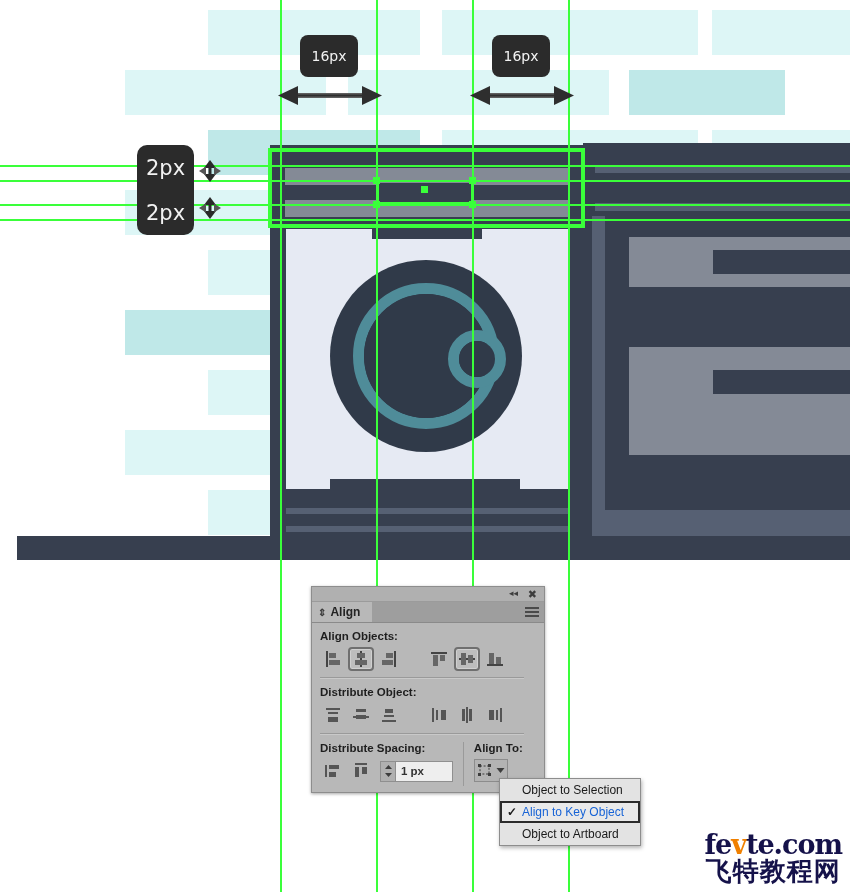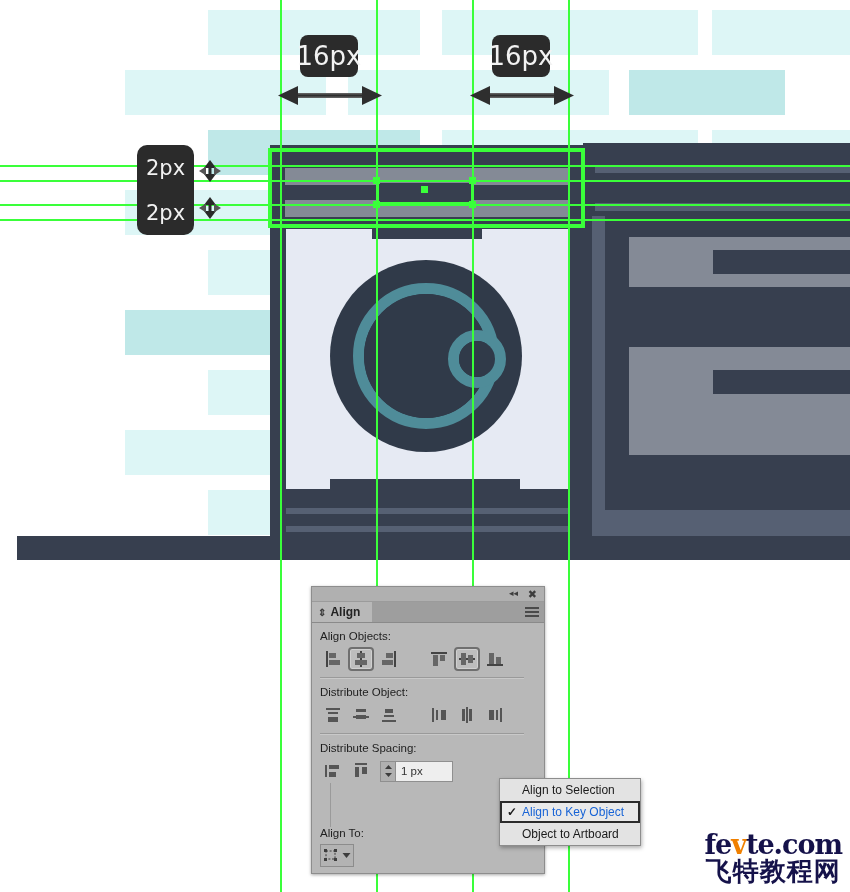--- a/index.html
+++ b/index.html
@@ -60,21 +60,21 @@
     background: #3aff3a;
     z-index: 48;
   }
 
   
   .badge {
     position: absolute;
     background: #2b2b2b;
     color: #f2f2f2;
     border-radius: 8px;
-    font-size: 26px;
+    font-size: 14px;
     line-height: 1;
     display: flex;
     align-items: center;
     justify-content: center;
     z-index: 60;
     font-family: "DejaVu Sans", sans-serif;
   }
   .badge-stack {
     position: absolute;
     background: #2b2b2b;
@@ -142,21 +142,21 @@
     top: 5px;
     width: 14px;
     height: 10px;
   }
   .panel-menu i {
     display: block;
     height: 2px;
     background: #4a4a4a;
     margin-bottom: 2px;
   }
-  .panel-body { padding: 7px 20px 6px 8px; }
+  .panel-body { padding: 7px 20px 6px 8px; font-weight: bold; }
   .sect-label {
     font-size: 11.5px;
     color: #1e1e1e;
     margin-bottom: 5px;
   }
   .icon-row {
     display: flex;
     align-items: center;
     margin-bottom: 6px;
   }
@@ -550,21 +550,21 @@
         <div class="ibtn">
           <svg width="18" height="18" viewBox="0 0 18 18">
             <rect x="3" y="4" width="5" height="10" fill="#555"></rect>
             <rect x="10" y="4" width="2" height="10" fill="#555"></rect>
             <rect x="14" y="2" width="2" height="14" fill="#555"></rect>
           </svg>
         </div>
       </div>
       <div class="divider"></div>
 
-      <div style="display:flex;align-items:flex-start;flex-direction:column;">
+      <div style="display:flex;align-items:flex-start;">
         <div style="flex:1;">
           <div class="sect-label">Distribute Spacing:</div>
           <div class="spacing-row">
             <div class="ibtn">
               <svg width="18" height="18" viewBox="0 0 18 18">
                 <rect x="1" y="3" width="2" height="12" fill="#555"></rect>
                 <rect x="5" y="3" width="10" height="4" fill="#555"></rect>
                 <rect x="5" y="10" width="7" height="5" fill="#555"></rect>
               </svg>
             </div>
@@ -602,21 +602,21 @@
             </svg>
           </div>
         </div>
       </div>
 
     </div>
   </div>
 
   <div id="align-dropdown">
     <div class="dd-item">
-      <span>Align to Selection</span>
+      <span>Object to Selection</span>
     </div>
     <div class="dd-item checked">
       <span class="dd-check">✓</span>
       <span>Align to Key Object</span>
     </div>
     <div class="dd-item">
       <span>Object to Artboard</span>
     </div>
   </div>
 

